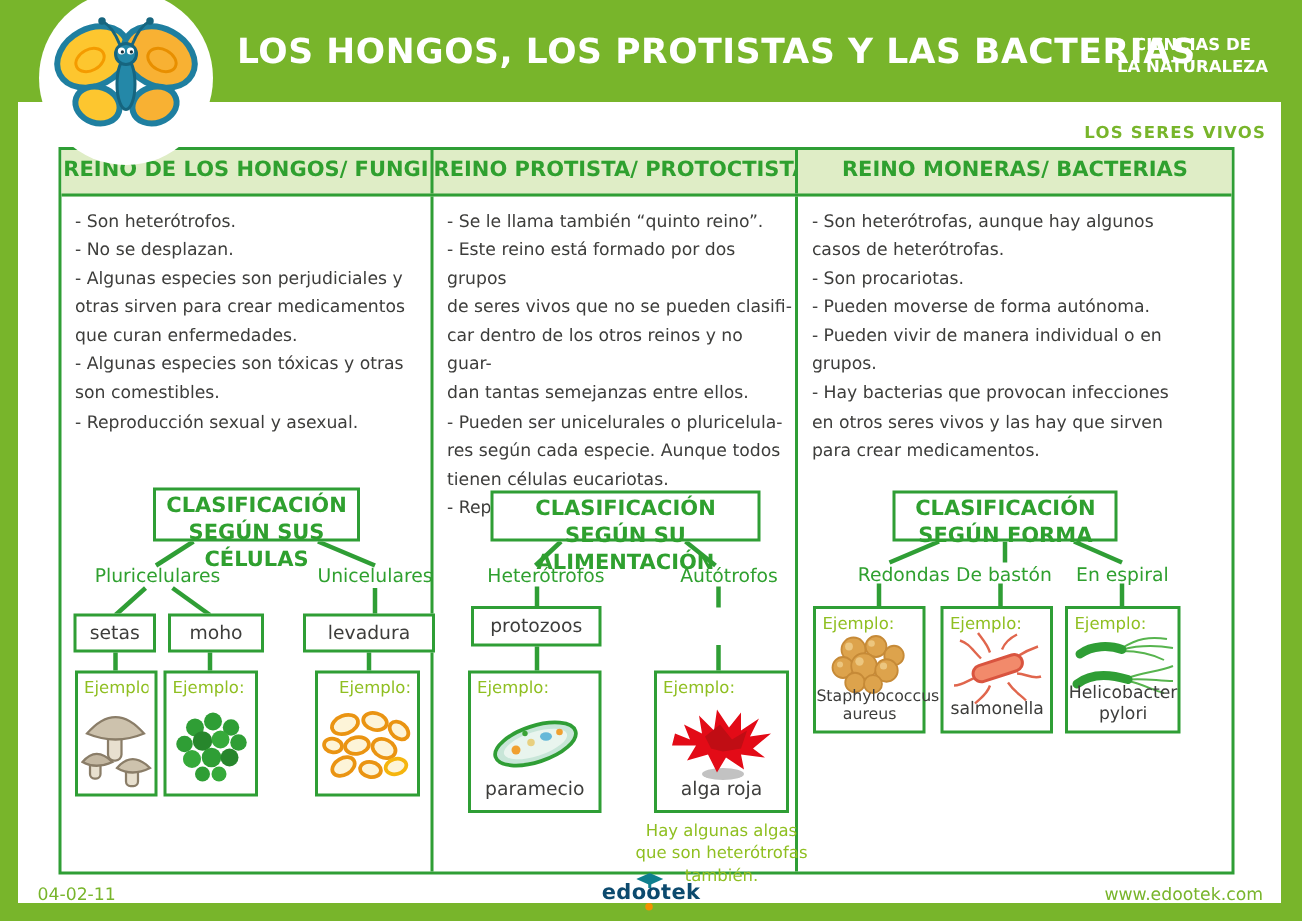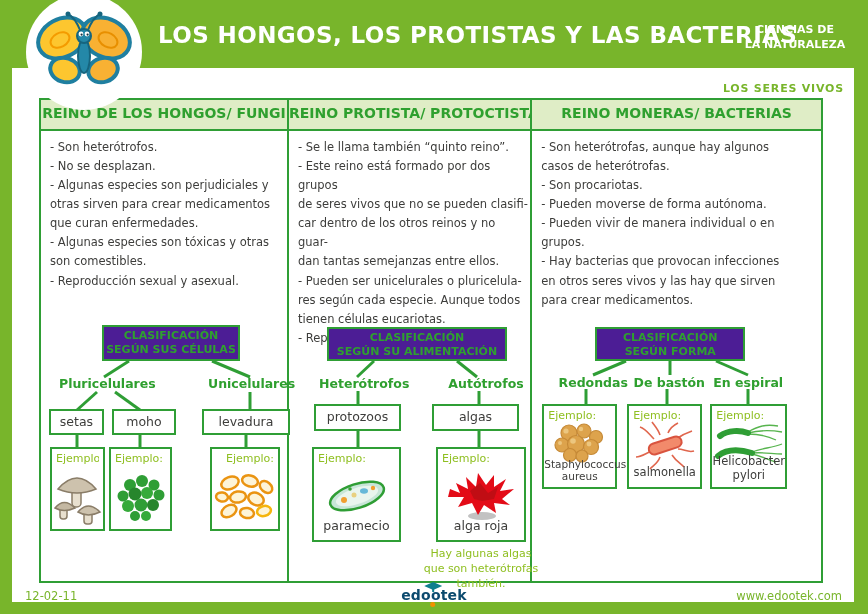--- a/index.html
+++ b/index.html
@@ -15,22 +15,22 @@
   .table{position:absolute;left:27px;top:30px;width:784px;height:485px;border:2px solid #2f9e35;box-sizing:border-box;display:flex;flex-direction:column;}
   .thead{display:flex;height:29px;background:#dfedc6;border-bottom:2px solid #2f9e35;flex:none;}
   .th{box-sizing:border-box;color:#2fa02f;font-weight:bold;font-size:14px;text-align:center;line-height:27px;white-space:nowrap;overflow:hidden;}
   .tbody{flex:1;display:flex;}
   .col{position:relative;box-sizing:border-box;}
   .w1{width:261px;border-right:2px solid #2f9e35;}
   .w2{width:256px;border-right:2px solid #2f9e35;}
   .w3{width:304px;}
   .facts{position:absolute;top:7px;left:9px;right:2px;color:#3d3d3b;font-size:11.5px;line-height:1.66;white-space:pre-line;}
   .wires{position:absolute;left:0;top:0;pointer-events:none;}
-  .cls-box{position:absolute;box-sizing:border-box;background:#4c1d95;border:2px solid #2f9e35;color:#2fa02f;font-weight:bold;font-size:11px;line-height:1.28;text-align:center;white-space:pre-line;padding-top:2px;}
-  .branch{position:absolute;color:#2fa02f;font-weight:bold;font-size:12.5px;text-align:center;white-space:nowrap;}
+  .cls-box{position:absolute;box-sizing:border-box;background:#ffffff;border:2px solid #2f9e35;color:#2fa02f;font-weight:bold;font-size:14px;line-height:1.28;text-align:center;white-space:pre-line;padding-top:2px;}
+  .branch{position:absolute;color:#2fa02f;font-weight:normal;font-size:12.5px;text-align:center;white-space:nowrap;}
   .nbox{position:absolute;box-sizing:border-box;background:#ffffff;border:2px solid #2f9e35;color:#3d3d3b;font-size:12.5px;text-align:center;height:26px;line-height:22px;white-space:nowrap;overflow:hidden;}
   .ebox{position:absolute;box-sizing:border-box;background:#ffffff;border:2px solid #2f9e35;}
   .ej{position:absolute;top:3px;left:4px;right:4px;color:#8fbf21;font-size:11px;white-space:nowrap;overflow:hidden;}
   .ej.right{text-align:right;}
   .ebox .art{position:absolute;left:50%;transform:translateX(-50%);}
   .caption{position:absolute;left:0;right:0;text-align:center;color:#3d3d3b;}
   .note{position:absolute;text-align:center;color:#8fbf21;font-size:11px;line-height:1.35;white-space:pre-line;}
   
   .c1-cls{left:61px;top:194px;width:138px;height:36px;}
   .c1-b1{left:18px;top:245px;width:92px;}
@@ -44,21 +44,21 @@
   .c2-cls{left:38px;top:196px;width:180px;height:34px;}
   .c2-b1{left:30px;top:245px;width:90px;}
   .c2-b2{left:157px;top:245px;width:80px;}
   .c2-proto{left:25px;top:273px;width:87px;height:27px;}
   .c2-algas{left:143px;top:273px;width:87px;height:27px;}
   .c2-e1{left:23px;top:316px;width:89px;height:95px;}
   .c2-e2{left:147px;top:316px;width:90px;height:95px;}
   .c2-cap{bottom:7px;font-size:12.5px;}
   .c2-note{left:122px;top:416px;width:140px;}
   .c3-cls{left:63px;top:196px;width:150px;height:34px;}
-  .c3-b1{left:21px;top:244px;width:80px;}
+  .c3-b1{left:21px;top:244px;width:80px;text-align:right;}
   .c3-b2{left:97px;top:244px;width:80px;}
   .c3-b3{left:176px;top:244px;width:80px;}
   .c3-e1{left:10px;top:273px;width:75px;height:85px;}
   .c3-e2{left:95px;top:273px;width:75px;height:85px;}
   .c3-e3{left:178px;top:273px;width:77px;height:85px;}
   .c3-cap2{bottom:4px;font-size:10.5px;line-height:1.2;white-space:pre-line;}
   .c3-cap1{bottom:8px;font-size:11.5px;}
   
   .f-date{position:absolute;left:25px;top:589px;color:#78b52b;font-size:11.5px;}
   .f-site{position:absolute;right:26px;top:589px;color:#78b52b;font-size:11.5px;text-decoration:none;}
@@ -202,21 +202,20 @@
           <line x1="69" y1="260" x2="69" y2="274"></line>
             <line x1="190" y1="260" x2="190" y2="274"></line>
           <line x1="69" y1="299" x2="69" y2="317"></line>
             <line x1="190" y1="299" x2="190" y2="317"></line>
         </svg>
         <div class="cls-box c2-cls">CLASIFICACIÓN
 SEGÚN SU ALIMENTACIÓN</div>
         <div class="branch c2-b1">Heterótrofos</div>
         <div class="branch c2-b2">Autótrofos</div>
         <div class="nbox c2-proto">protozoos</div>
-        <div class="nbox c2-algas">algas</div>
 
         <div class="ebox c2-e1">
           <div class="ej">Ejemplo:</div>
           <svg class="art" style="top:26px;" width="66" height="42" viewBox="0 0 66 42">
             <ellipse cx="33" cy="21" rx="28" ry="12" fill="#c8e6d8" stroke="#2f9e35" stroke-width="2.5" transform="rotate(-18 33 21)"></ellipse>
             <ellipse cx="33" cy="21" rx="22" ry="8" fill="#e9f5ee" transform="rotate(-18 33 21)"></ellipse>
             <circle cx="20" cy="25" r="3" fill="#f0a030"></circle>
             <ellipse cx="40" cy="16" rx="4" ry="2.8" fill="#66b8d8"></ellipse>
             <circle cx="30" cy="20" r="2.5" fill="#e8d080"></circle>
             <circle cx="49" cy="13" r="2.2" fill="#f0a030"></circle>
@@ -318,21 +317,21 @@
             <path d="M4 34 C14 26 28 28 38 31" fill="none" stroke="#2f9e35" stroke-width="6" stroke-linecap="round"></path>
           </svg>
           <div class="caption c3-cap2" style="font-size:11.5px">Helicobacter
 pylori</div>
         </div>
       </div>
 
     </div>
   </div>
 
-  <div class="f-date">12-02-11</div>
+  <div class="f-date">04-02-11</div>
   <div class="edootek">
     <span>edootek</span>
     <svg class="cap" width="18" height="10" viewBox="0 0 18 10">
       <polygon points="9,0 18,4 9,8 0,4" fill="#0f7f8e"></polygon>
         <rect x="8" y="6" width="2" height="4" fill="#0f7f8e"></rect>
     </svg>
     <span class="dot"></span>
   </div>
   <a class="f-site" href="#">www.edootek.com</a>
 

